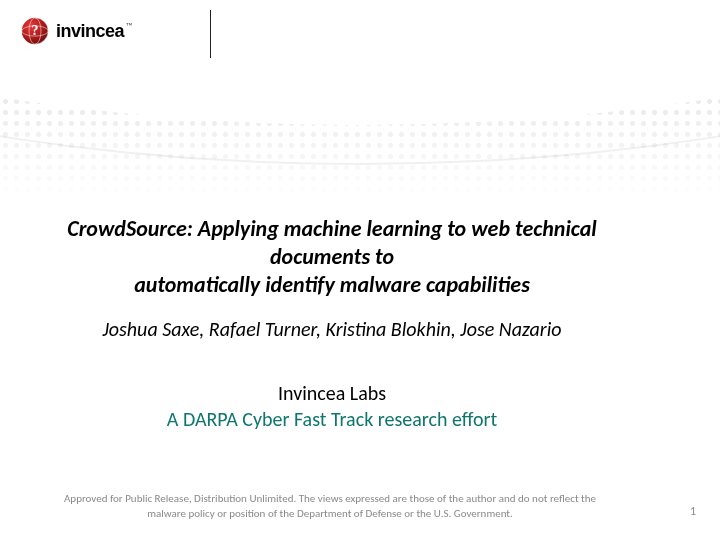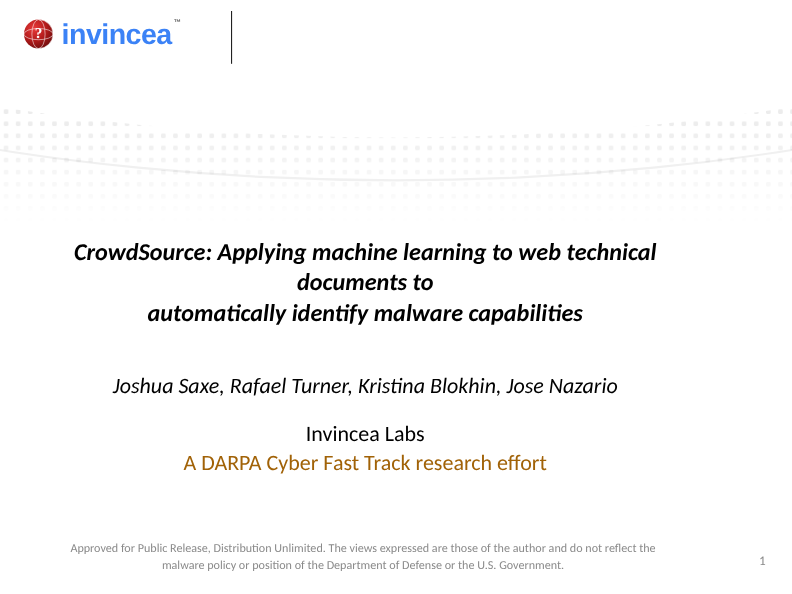--- a/index.html
+++ b/index.html
@@ -71,23 +71,23 @@
     top: 16px;
     left: 20px;
     display: flex;
     align-items: center;
     gap: 6px;
   }
   .logo-wrap svg { display: block; }
   .brand-text {
     font-family: Arial, Helvetica, sans-serif;
     font-weight: 700;
-    font-size: 26px;
+    font-size: 18px;
     letter-spacing: -0.5px;
-    color: #3b82f6;
+    color: #000000;
     line-height: 1;
   }
   .brand-tm {
     font-size: 9px;
     vertical-align: top;
     position: relative;
     top: -2px;
     margin-left: 2px;
     color: #555;
   }
@@ -109,34 +109,34 @@
   }
   .title-block {
     font-size: 22px;
     font-weight: 700;
     font-style: italic;
     color: #000;
     line-height: 1.28;
     padding: 0 50px;
   }
   .authors {
-    margin-top: 40px;
+    margin-top: 18px;
     font-size: 20px;
     font-style: italic;
     color: #000;
   }
   .org {
-    margin-top: 20px;
+    margin-top: 40px;
     font-size: 20px;
     color: #000;
   }
   .subtitle {
     margin-top: 2px;
     font-size: 20px;
-    color: #a16207;
+    color: #0f766e;
   }
   .footer {
     position: absolute;
     bottom: 18px;
     left: 0;
     width: 660px;
     text-align: center;
     font-size: 11px;
     color: #8a8a8a;
     line-height: 1.35;

